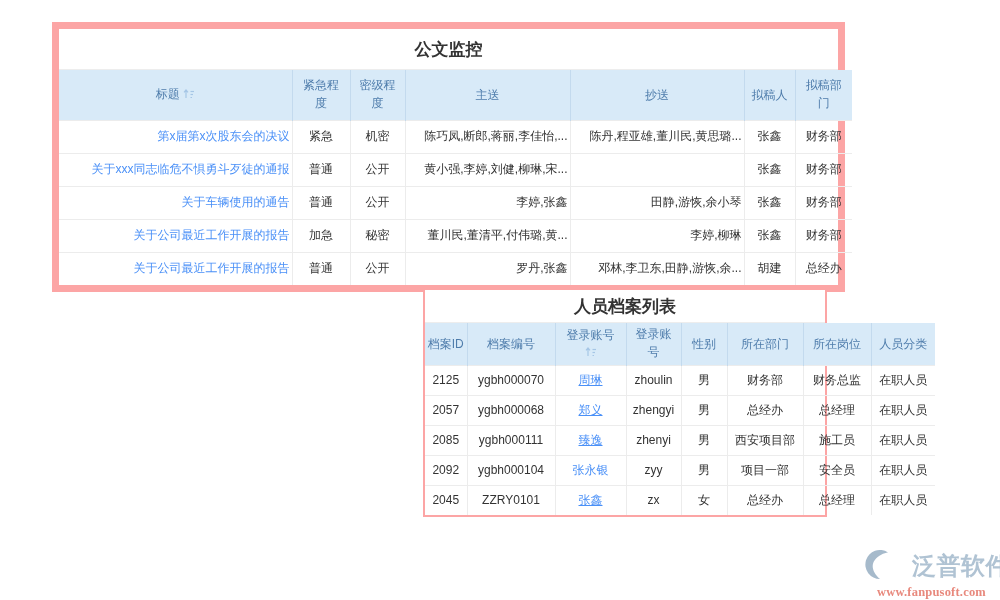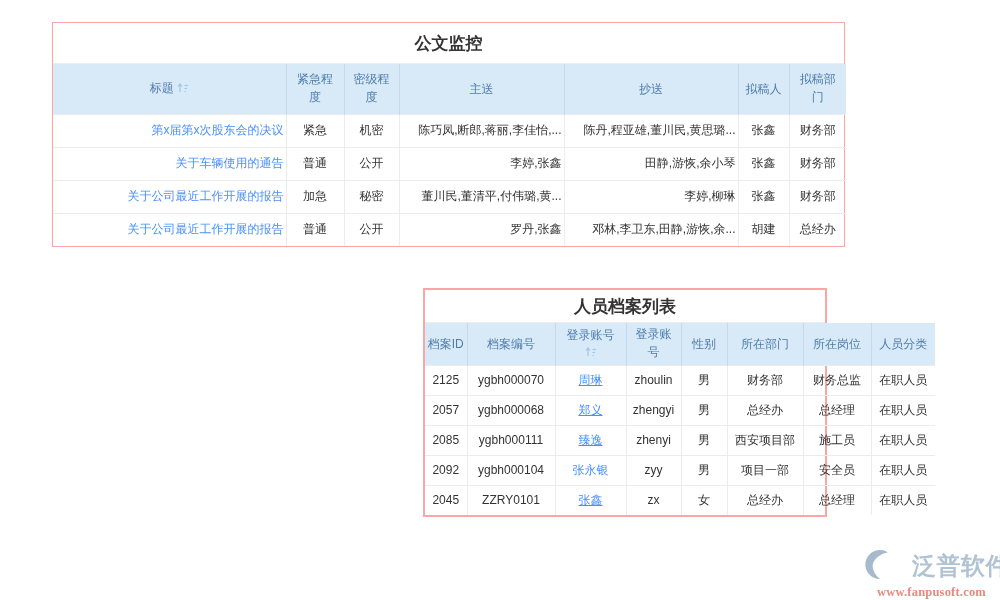--- a/index.html
+++ b/index.html
@@ -1,17 +1,17 @@
 <!DOCTYPE html>
 <html><head>
 <meta charset="utf-8">
 <style>
   *{margin:0;padding:0;box-sizing:border-box}
   html,body{width:1000px;height:600px;background:#fff;font-family:"Liberation Sans",sans-serif;position:relative;overflow:hidden}
-  .card{position:absolute;border:1px solid #fca5a5;background:#fff}
+  .card{position:absolute;border:7px solid #fca5a5;background:#fff}
   .card-title{display:flex;align-items:center;justify-content:center;font-weight:bold;color:#333;font-size:17px;border-bottom:1px solid #ededed}
   table{border-collapse:collapse;width:100%;table-layout:fixed}
   thead th{background:#d8eaf8;color:#4e7cab;font-size:12px;font-weight:normal;border-right:1px solid #c3daee;vertical-align:middle;text-align:center;line-height:1.5;padding:2px}
   thead th:last-child{border-right:none}
   .wrap3{display:inline-block;width:3em;line-height:1.45}
   tbody td{font-size:12px;color:#333;border-top:1px solid #ececec;border-right:1px solid #ececec;text-align:center;vertical-align:middle;padding:2px;white-space:nowrap;overflow:hidden}
   tbody td:last-child{border-right:none}
   td.left{text-align:right;padding-left:8px}
   a.lnk{color:#4a90f7;text-decoration:none}
   a.lnk.u{text-decoration:underline}
@@ -67,20 +67,29 @@
         <tr>
           <td class="left"><a class="lnk" href="#">第x届第x次股东会的决议</a></td>
           <td>紧急</td>
           <td>机密</td>
           <td class="left">陈巧凤,断郎,蒋丽,李佳怡,...</td>
           <td class="left">陈丹,程亚雄,董川民,黄思璐...</td>
           <td>张鑫</td>
           <td>财务部</td>
         </tr>
         <tr>
+          <td class="left"><a class="lnk" href="#">关于xxx同志临危不惧勇斗歹徒的通报</a></td>
+          <td>普通</td>
+          <td>公开</td>
+          <td class="left">黄小强,李婷,刘健,柳琳,宋...</td>
+          <td class="left"></td>
+          <td>张鑫</td>
+          <td>财务部</td>
+        </tr>
+        <tr>
           <td class="left"><a class="lnk" href="#">关于车辆使用的通告</a></td>
           <td>普通</td>
           <td>公开</td>
           <td class="left">李婷,张鑫</td>
           <td class="left">田静,游恢,余小琴</td>
           <td>张鑫</td>
           <td>财务部</td>
         </tr>
         <tr>
           <td class="left"><a class="lnk" href="#">关于公司最近工作开展的报告</a></td>

